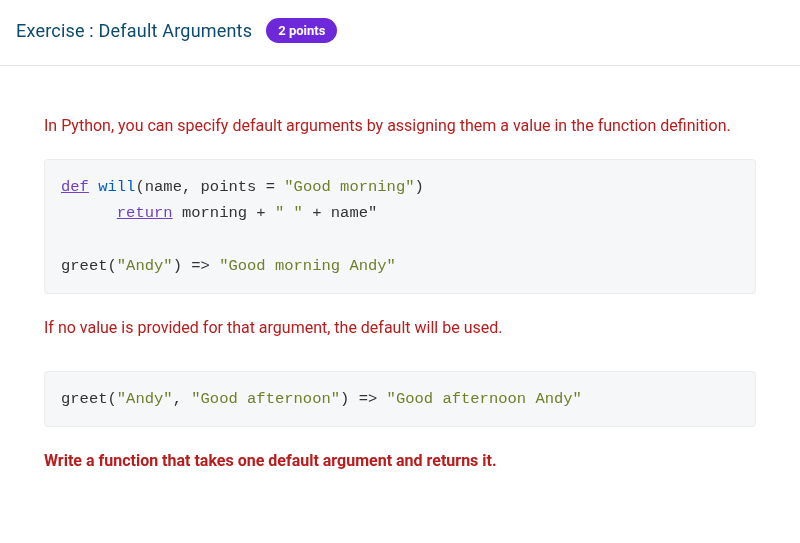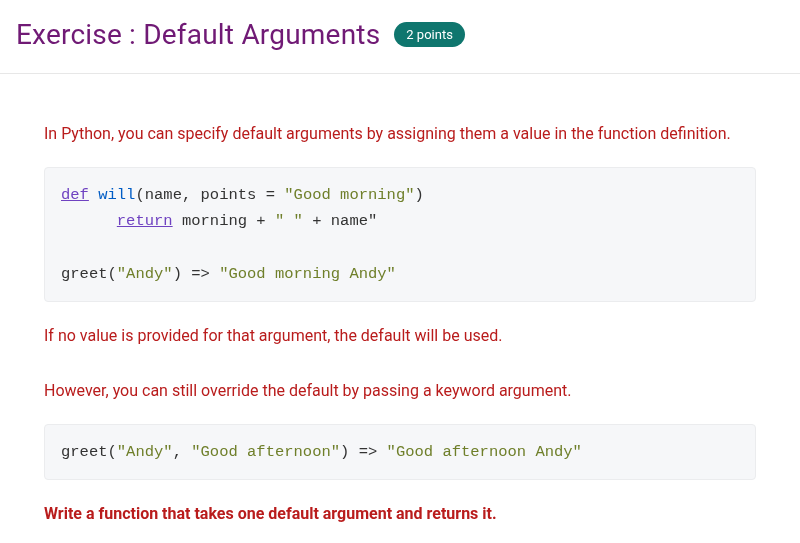--- a/index.html
+++ b/index.html
@@ -15,32 +15,32 @@
     height: 543px;
     overflow: hidden;
   }
   .header {
     display: flex;
     align-items: center;
     padding: 18px 16px 22px 16px;
     border-bottom: 1px solid #e7e7e7;
   }
   .header h1 {
-    font-size: 28px;
+    font-size: 18px;
     font-weight: 400;
-    color: #701a75;
+    color: #0c4a6e;
     letter-spacing: 0.2px;
   }
   .points-badge {
     display: inline-block;
     margin-left: 14px;
-    background: #0f766e;
+    background: #6d28d9;
     color: #ffffff;
     font-size: 13px;
-    font-weight: 400;
+    font-weight: 700;
     padding: 5px 12px;
     border-radius: 14px;
     vertical-align: middle;
   }
   .content {
     padding: 48px 44px 0 44px;
   }
   .content p {
     font-size: 16px;
     line-height: 1.55;
@@ -88,19 +88,18 @@
 
   <p>In Python, you can specify default arguments by assigning them a value in the function definition.</p>
 
   <div class="code-block"><span class="kw">def</span><span class="fn"> will</span><span class="punc">(</span><span>name, points </span><span class="op">=</span><span> </span><span class="str">"Good morning"</span><span class="punc">)</span>
 <span>      </span><span class="kw">return</span><span> morning </span><span class="op">+</span><span> </span><span class="str">" "</span><span> </span><span class="op">+</span><span> name"</span>
 <span></span>
 <span>greet(</span><span class="str">"Andy"</span><span>) </span><span class="arrow">=&gt;</span><span> </span><span class="str">"Good morning Andy"</span></div>
 
   <p class="tight">If no value is provided for that argument, the default will be used.</p>
 
-  <p>However, you can still override the default by passing a keyword argument.</p>
 
   <div class="code-block"><span>greet(</span><span class="str">"Andy"</span><span>, </span><span class="str">"Good afternoon"</span><span>) </span><span class="arrow">=&gt;</span><span> </span><span class="str">"Good afternoon Andy"</span></div>
 
   <p class="instruction">Write a function that takes one default argument and returns it.</p>
 
 </div>
 
 </body></html>

